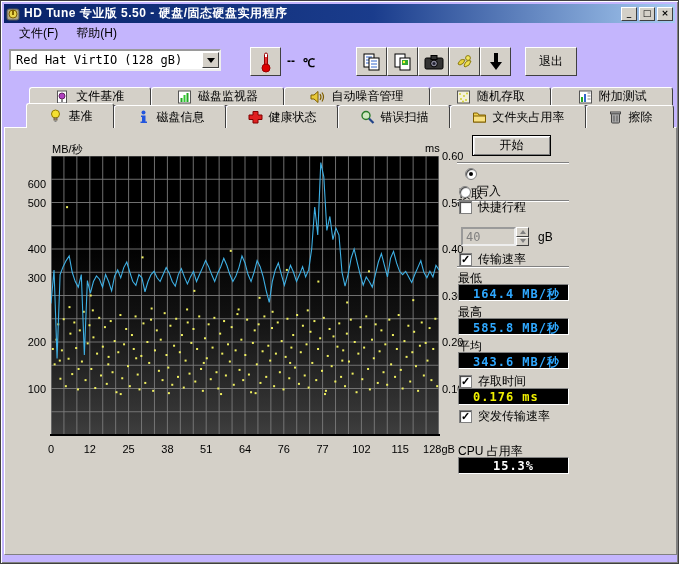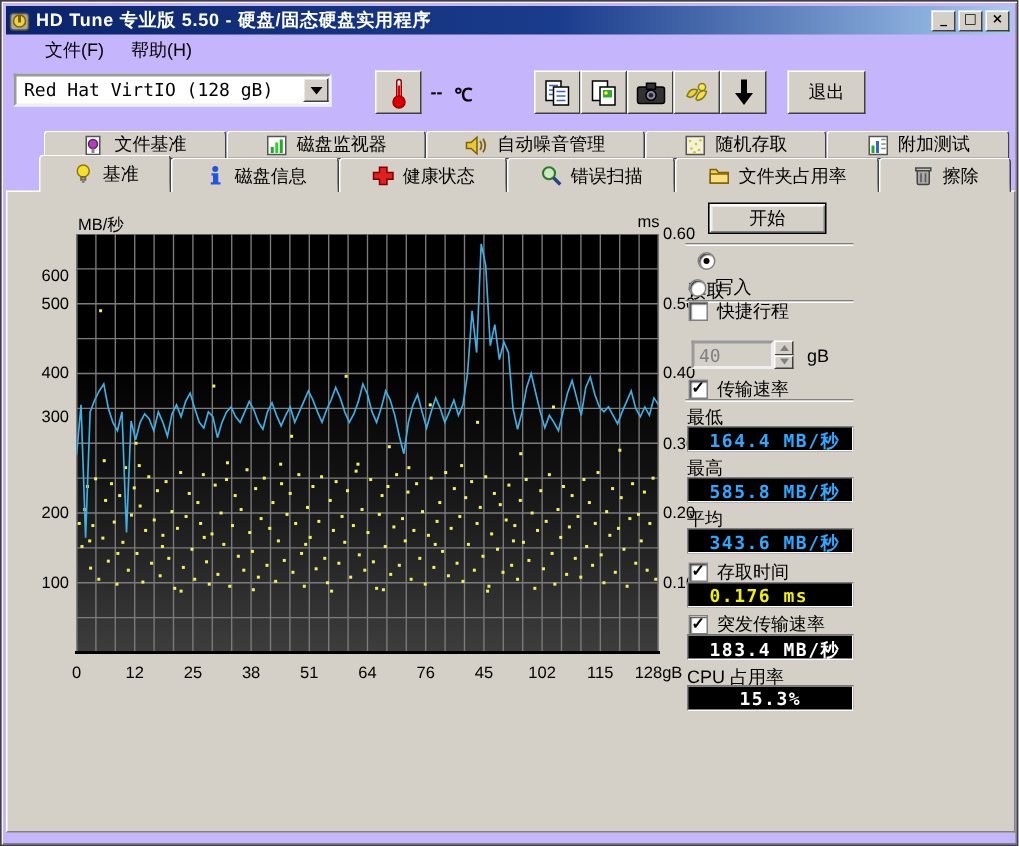--- a/index.html
+++ b/index.html
@@ -11,21 +11,21 @@
   
   .titlebar { position:absolute; left:3px; top:3px; right:3px; height:19px;
     background:linear-gradient(90deg,#0a246a 0%,#1a3c8c 55%,#a6caf0 100%);
     display:flex; align-items:center; padding:0 2px; }
   .title-text { color:#fff; font-weight:bold; font-size:12px; margin-left:4px; flex:1;
     white-space:nowrap; overflow:hidden; letter-spacing:0.5px; }
   .winbtn { width:16px; height:14px; background:#d4d0c8; border:1px solid;
     border-color:#fff #404040 #404040 #fff; font-size:9px; line-height:11px; text-align:center;
     margin-left:2px; font-weight:bold; font-family:"DejaVu Sans", sans-serif; }
   
-  .menubar { position:absolute; left:18px; top:22px; right:3px; height:20px;
+  .menubar { position:absolute; left:7px; top:22px; right:3px; height:20px;
     display:flex; align-items:center; padding-left:4px; gap:4px; }
   .menu-item { padding:2px 7px; }
   
   .combo { position:absolute; left:8px; top:48px; width:212px; height:22px; background:#fff;
     border:2px inset #eee; display:flex; align-items:center; padding-left:5px;
     font-family:"DejaVu Sans Mono", monospace; font-size:12px; }
   .combo-btn { margin-left:auto; width:17px; height:16px; background:#d4d0c8;
     border:1px solid; border-color:#fff #404040 #404040 #fff;
     display:flex; align-items:center; justify-content:center; }
   .arrow-down-css { width:0; height:0; border-left:4px solid transparent;
@@ -572,21 +572,21 @@
       <span class="tick-label right" style="left: 441px; top: 288.5px;">0.30</span>
       <span class="tick-label right" style="left: 441px; top: 335px;">0.20</span>
       <span class="tick-label right" style="left: 441px; top: 381.5px;">0.10</span>
       <span class="tick-label bottom" style="left: 30px; top: 442px;">0</span>
       <span class="tick-label bottom" style="left: 68.8px; top: 442px;">12</span>
       <span class="tick-label bottom" style="left: 107.6px; top: 442px;">25</span>
       <span class="tick-label bottom" style="left: 146.4px; top: 442px;">38</span>
       <span class="tick-label bottom" style="left: 185.2px; top: 442px;">51</span>
       <span class="tick-label bottom" style="left: 224px; top: 442px;">64</span>
       <span class="tick-label bottom" style="left: 262.8px; top: 442px;">76</span>
-      <span class="tick-label bottom" style="left: 301.6px; top: 442px;">45</span>
+      <span class="tick-label bottom" style="left: 301.6px; top: 442px;">77</span>
       <span class="tick-label bottom" style="left: 340.4px; top: 442px;">102</span>
       <span class="tick-label bottom" style="left: 379.2px; top: 442px;">115</span>
       <span class="tick-label bottom" style="left: 418px; top: 442px;">128gB</span>
     </div>
 
   <div class="rc start-btn">
     <span>开始</span>
   </div>
   <div class="rc sep" style="top:161px;"></div>
 
@@ -629,18 +629,17 @@
   <div class="rc opt-row" style="top:372px;">
     <span class="chk">✓</span>
     <span>存取时间</span>
   </div>
   <div class="rc lcd yellow" style="top:387px;">0.176 ms</div>
 
   <div class="rc opt-row" style="top:407px;">
     <span class="chk">✓</span>
     <span>突发传输速率</span>
   </div>
-  <div class="rc lcd white" style="top:422px;">183.4 MB/秒</div>
 
   <span class="rc stat-label" style="top:442px;">CPU 占用率</span>
   <div class="rc lcd white center" style="top:456px;">15.3%</div>
 
 </div>
 
 </body></html>

